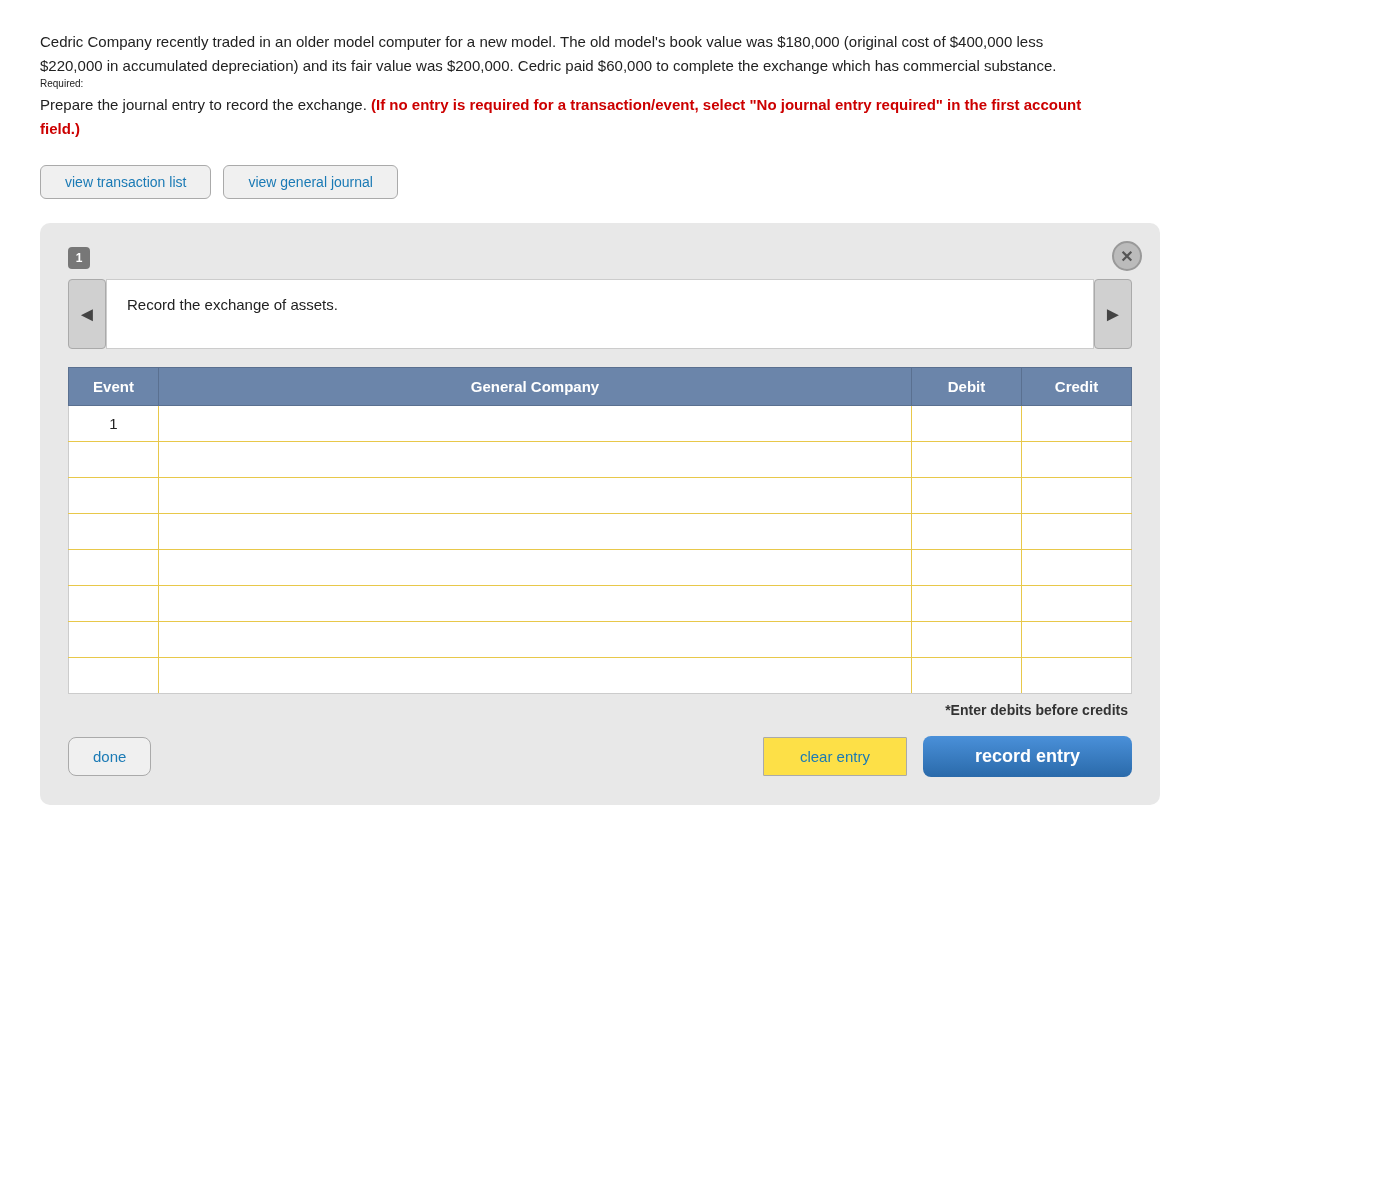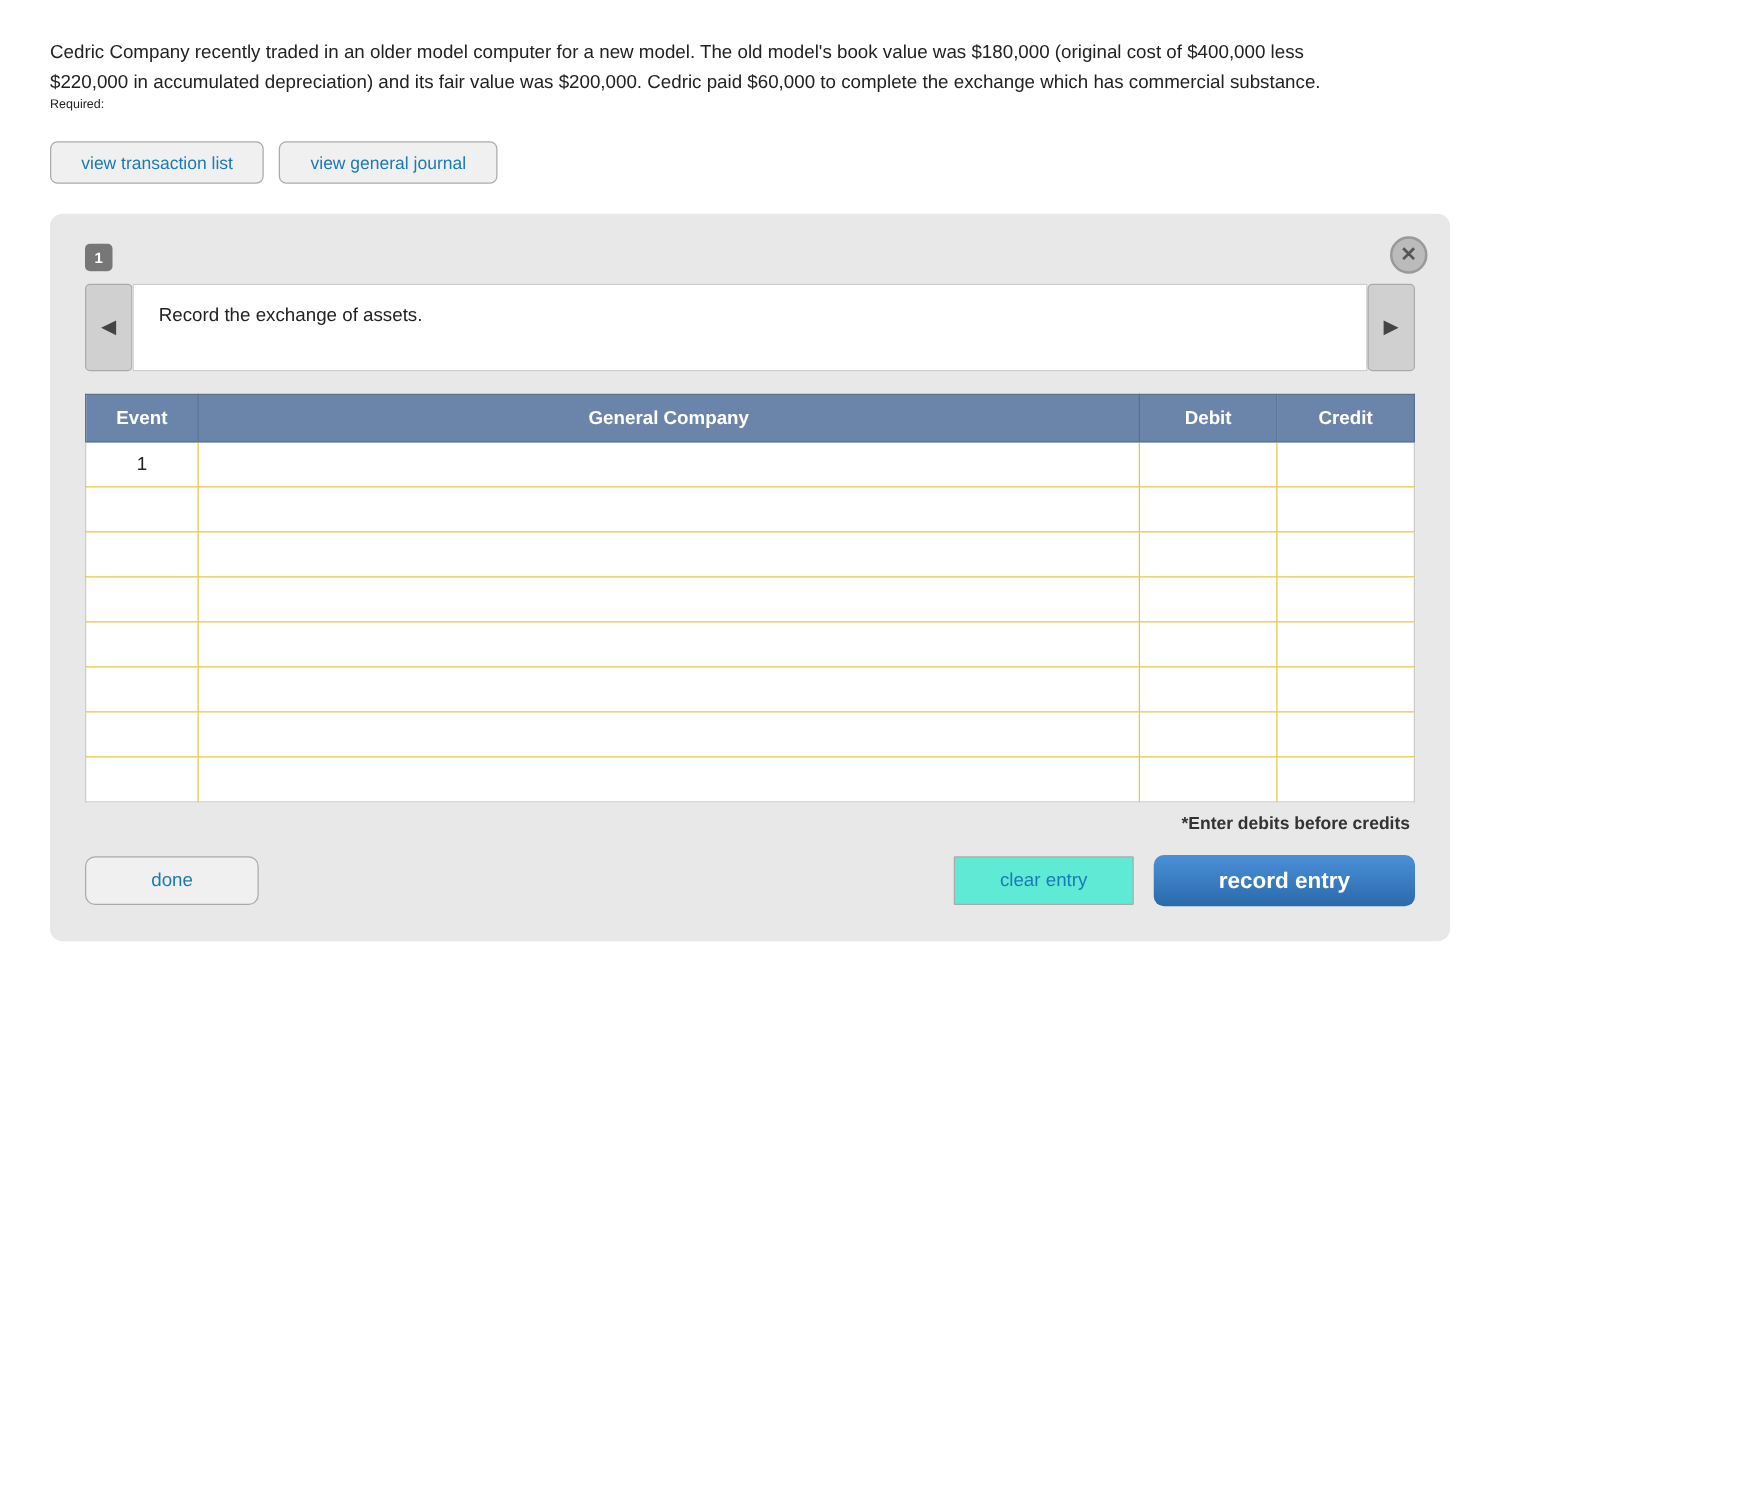--- a/index.html
+++ b/index.html
@@ -172,28 +172,28 @@
       display: flex;
       align-items: center;
       gap: 16px;
       margin-top: 8px;
     }
     .done-btn {
       border: 1px solid #aaa;
       background: #f0f0f0;
       color: #1a7ab5;
       font-size: 15px;
-      padding: 10px 52px;
+      padding: 10px 24px;
       border-radius: 8px;
       cursor: pointer;
     }
     .spacer { flex: 1; }
     .clear-btn {
       border: 1px solid #aaa;
-      background: #5eead4;
+      background: #fde047;
       color: #1a7ab5;
       font-size: 15px;
       padding: 10px 36px;
       border-radius: 1px;
       cursor: pointer;
     }
     .record-btn {
       border: none;
       background: linear-gradient(to bottom, #4a90d9, #2a6aaa);
       color: #fff;
@@ -205,20 +205,24 @@
       min-width: 180px;
     }
   </style>
 </head>
 <body>
 
 <p class="intro-text">Cedric Company recently traded in an older model computer for a new model. The old model's book value was $180,000 (original cost of $400,000 less $220,000 in accumulated depreciation) and its fair value was $200,000. Cedric paid $60,000 to complete the exchange which has commercial substance.</p>
 
 <div class="required-section">
   <div class="required-label">Required:</div>
+  <div class="required-text">
+    <span>Prepare the journal entry to record the exchange.</span>
+    <span class="required-highlight"> <span>(If no entry is required for a transaction/event, select "No journal entry required" in the first account field.)</span></span>
+  </div>
 </div>
 
 <div class="top-buttons">
   <button class="top-btn">view transaction list</button>
   <button class="top-btn">view general journal</button>
 </div>
 
 <div class="worksheet-container">
 
   <div class="close-btn">✕</div>

